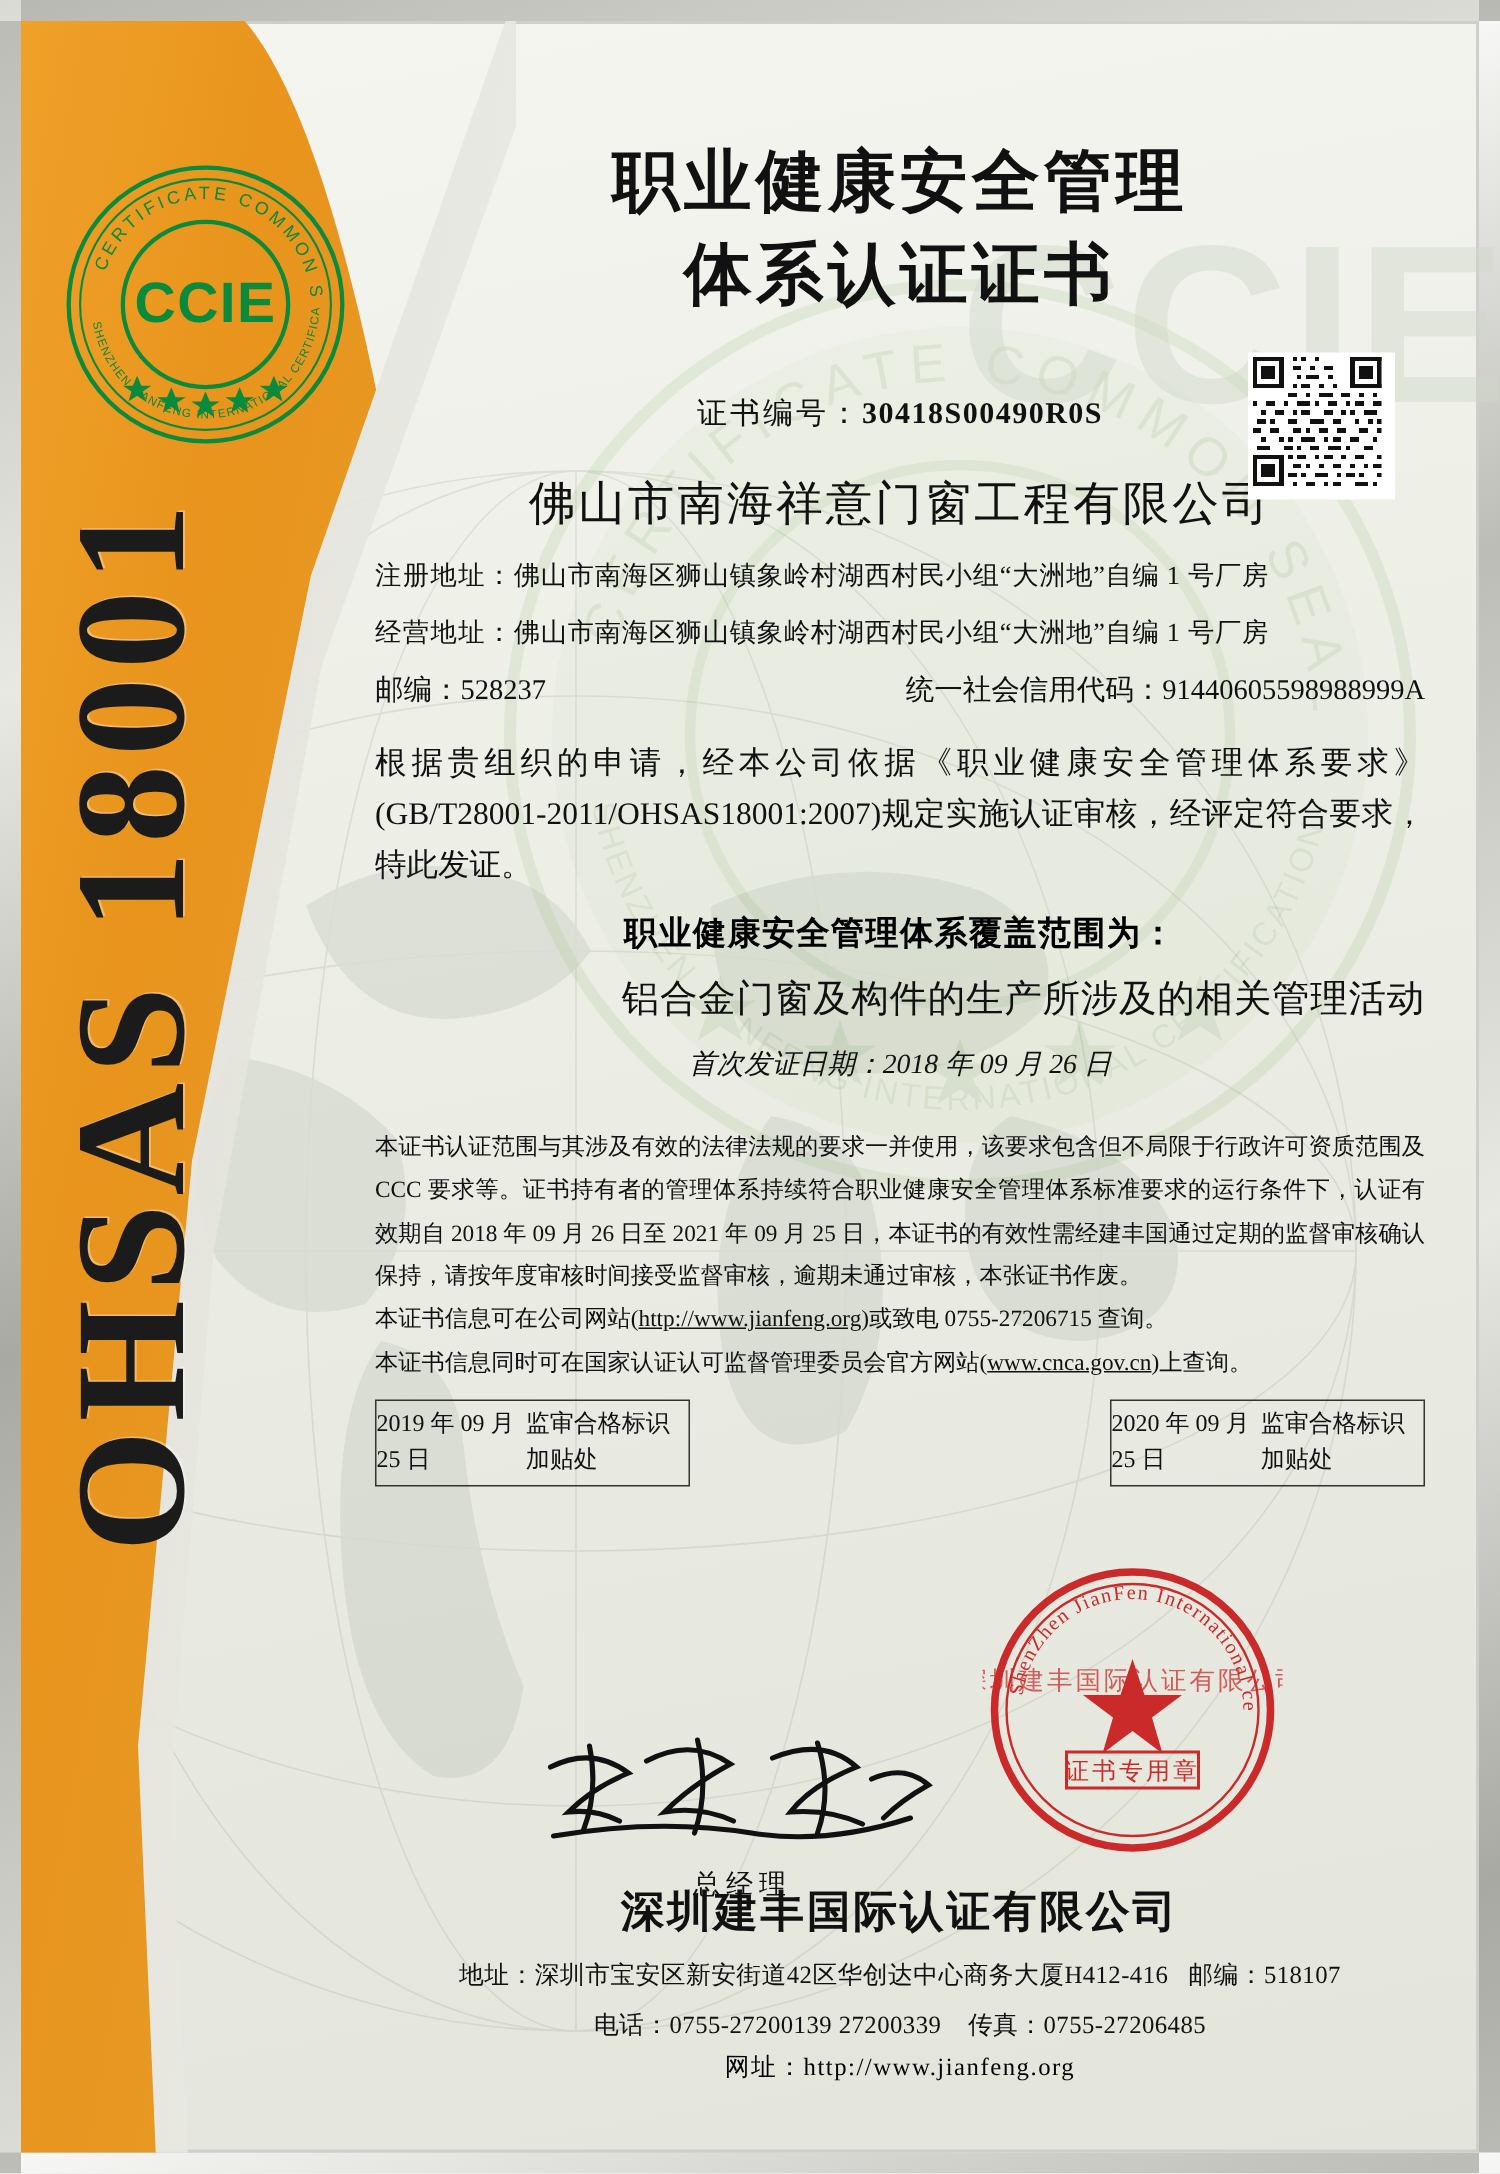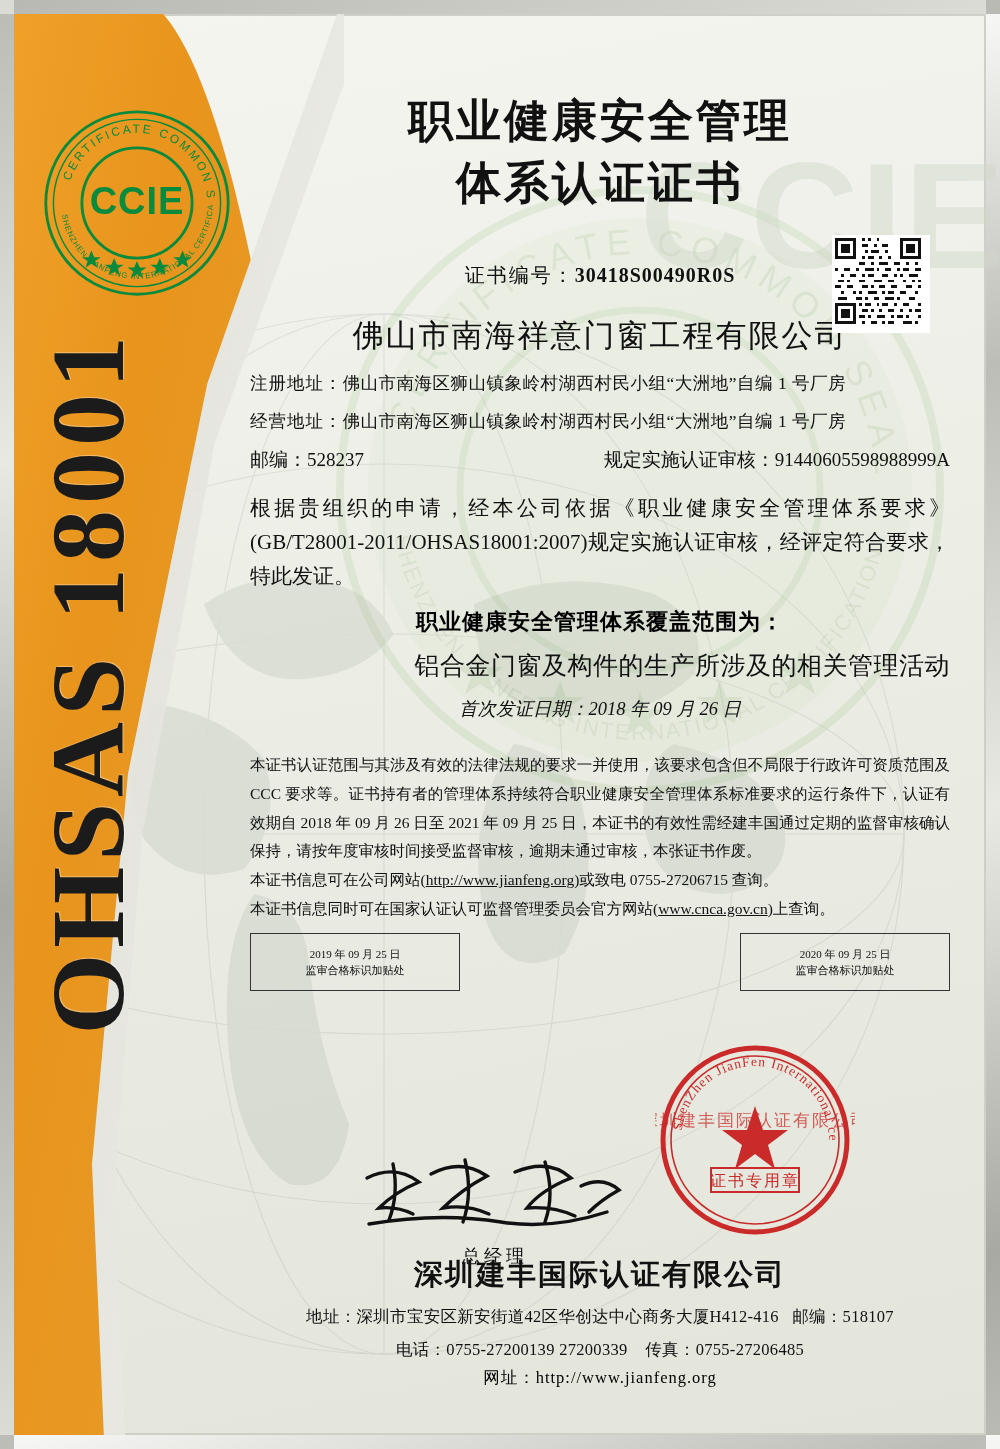--- a/index.html
+++ b/index.html
@@ -116,22 +116,22 @@
   }
   .fineprint{
     font-size:15.5px;line-height:1.85;color:#111;margin-top:30px;text-align:justify;
   }
   .fineprint a{color:#111;text-decoration:underline;}
   .stamp-boxes{
     display:flex;justify-content:space-between;margin-top:10px;
   }
   .stamp-box{
     border:1.4px solid #333;width:208px;height:56px;
-    display:flex;flex-direction:column;align-items:center;justify-content:center;
-    font-size:11px;line-height:1.5;color:#111;
+    display:flex;flex-direction:row;align-items:center;justify-content:center;
+    font-size:16px;line-height:1.5;color:#111;
   }
   
   .sig-wrap{position:absolute;left:330px;top:1152px;width:330px;text-align:center;}
   .sig-img{height:86px;}
   .sig-img svg{height:86px;}
   .sig-title{font-size:18px;color:#111;margin-top:6px;letter-spacing:4px;}
   
   .redstamp{position:absolute;left:655px;top:1040px;width:200px;height:200px;opacity:.92;}
   .redstamp svg{width:200px;height:200px;}
   
@@ -361,21 +361,21 @@
     </div>
     <div class="addr-row">
       <span class="lab">经营地址：</span><span>佛山市南海区狮山镇象岭村湖西村民小组“大洲地”自编 1 号厂房</span>
     </div>
 
     <div class="meta-row">
       <div>
         <span>邮编：</span><span>528237</span>
       </div>
       <div>
-        <span>规定实施认证审核：</span><span>91440605598988999A</span>
+        <span>统一社会信用代码：</span><span>91440605598988999A</span>
       </div>
     </div>
 
     <div class="para">根据贵组织的申请，经本公司依据《职业健康安全管理体系要求》(GB/T28001-2011/OHSAS18001:2007)规定实施认证审核，经评定符合要求，特此发证。</div>
 
     <div class="scope-title">职业健康安全管理体系覆盖范围为：</div>
     <div class="scope-body">铝合金门窗及构件的生产所涉及的相关管理活动</div>
 
     <div class="firstdate">
       <span>首次发证日期：</span><span>2018 年 09 月 26 日</span>

